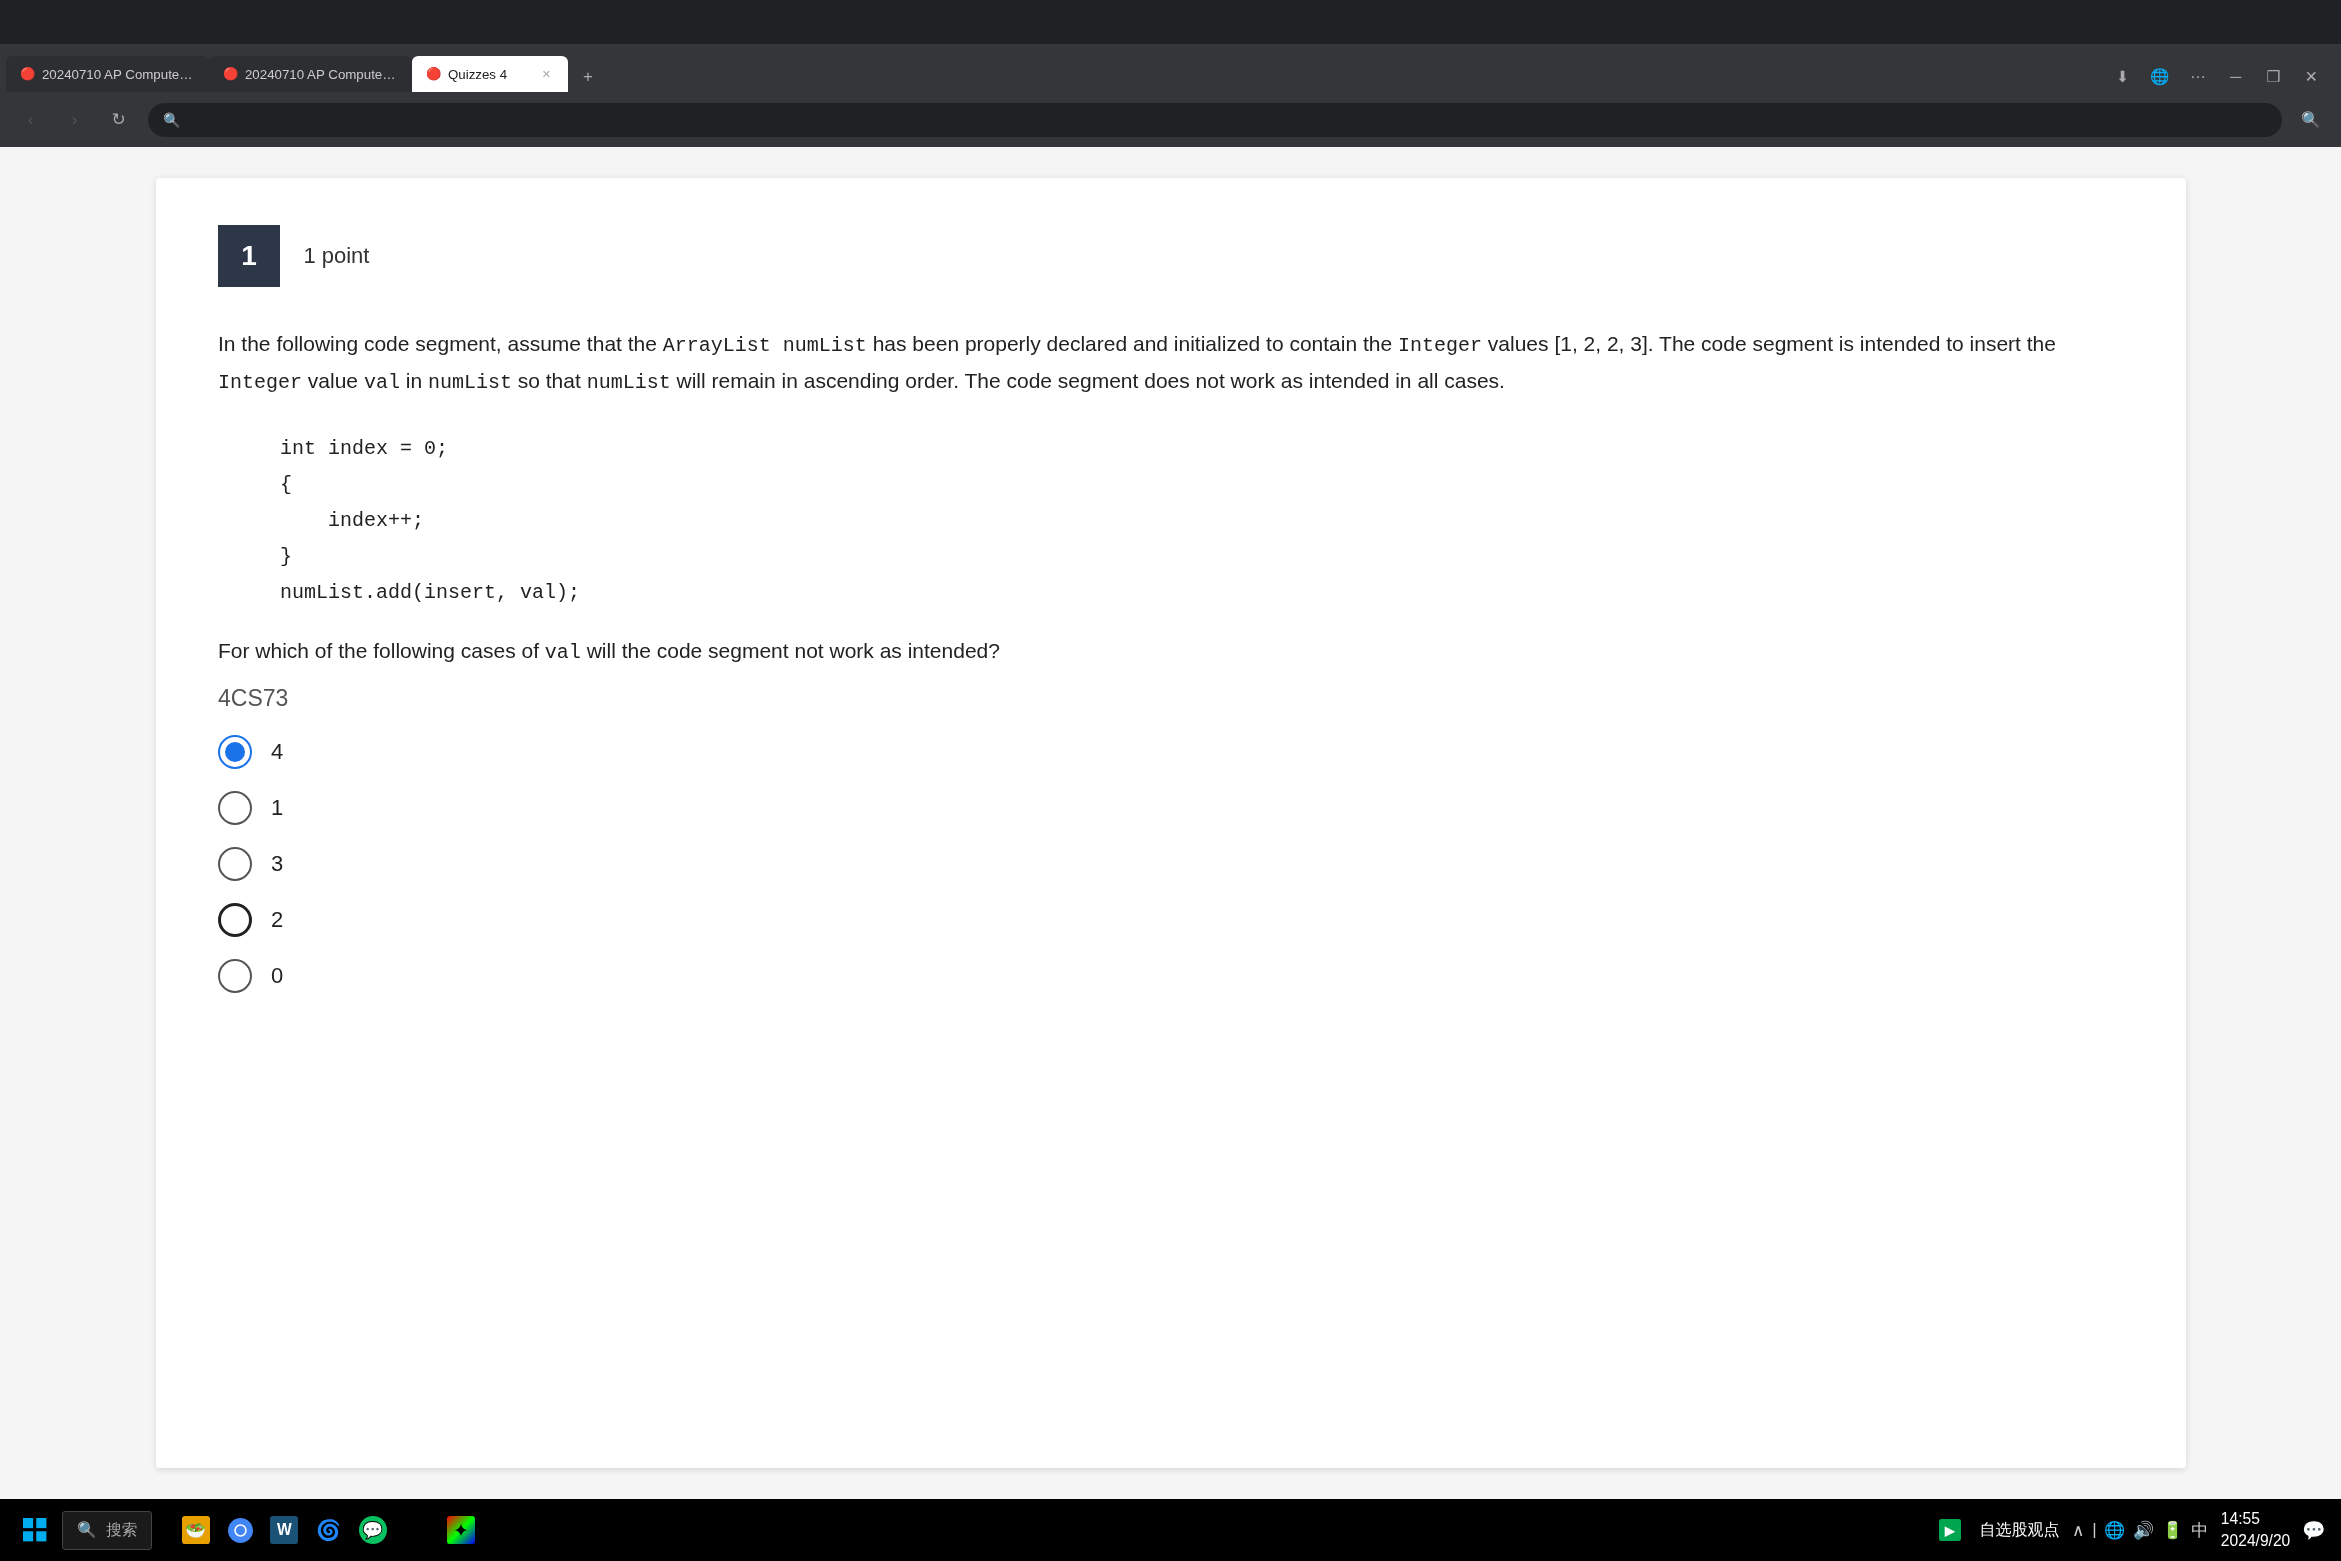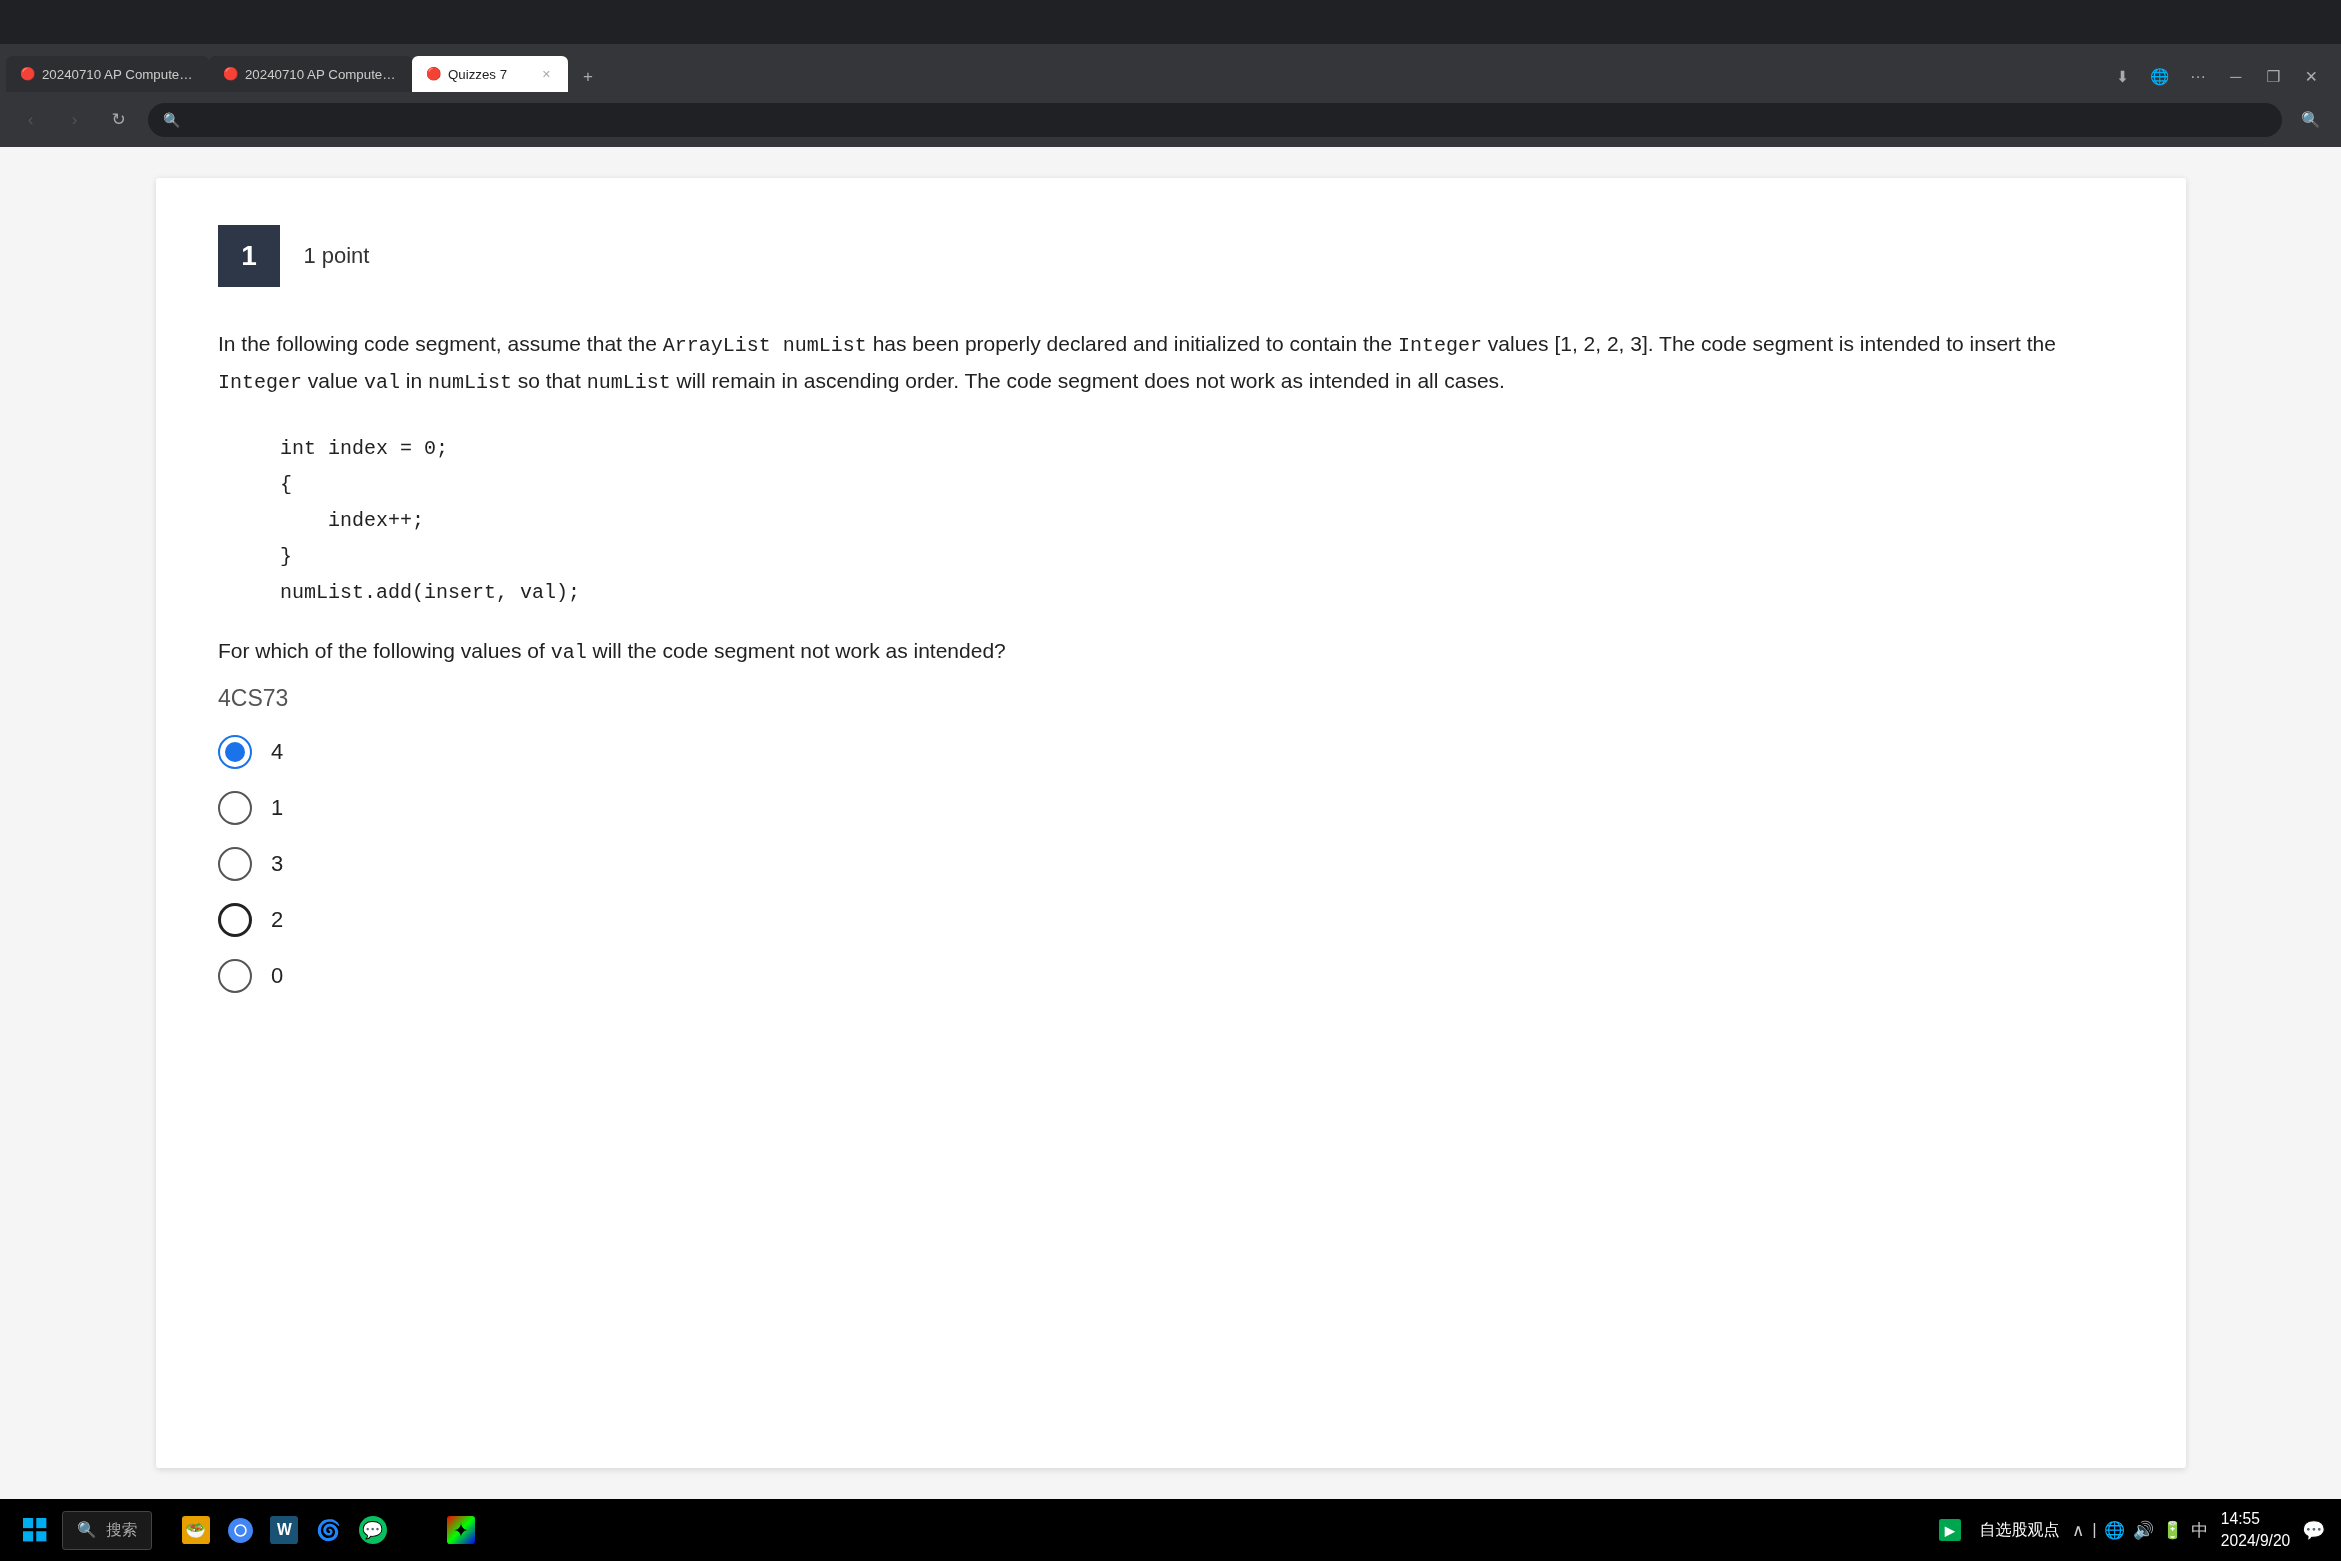--- a/index.html
+++ b/index.html
@@ -372,21 +372,21 @@
       <span class="tab-label">20240710 AP Computer Science</span>
     </div>
 
     <div class="tab">
       <span class="tab-icon">🔴</span>
       <span class="tab-label">20240710 AP Computer Science</span>
     </div>
 
     <div class="tab active">
       <span class="tab-icon">🔴</span>
-      <span class="tab-label">Quizzes 7</span>
+      <span class="tab-label">Quizzes 4</span>
       <span class="tab-close">✕</span>
     </div>
 
     <div class="nav-btn" style="color:#aaa; margin-left:4.7px;">+</div>
 
     <div style="margin-left:auto; display:flex; align-items:center; gap:7.8px; padding-right:15.6px;">
       <div class="toolbar-icon">⬇</div>
       <div class="toolbar-icon">🌐</div>
       <div class="toolbar-icon">⋯</div>
       <div class="toolbar-icon">─</div>
@@ -419,21 +419,21 @@
 
       <div class="code-block">
         <div>int index = 0;</div>
         <div>{</div>
         <div>&nbsp;&nbsp;&nbsp;&nbsp;index++;</div>
         <div>}</div>
         <div>numList.add(insert, val);</div>
       </div>
 
       <div class="question-prompt">
-        <span>For which of the following values of </span><code class="answer-code">val</code><span> will the code segment not work as intended?</span>
+        <span>For which of the following cases of </span><code class="answer-code">val</code><span> will the code segment not work as intended?</span>
       </div>
 
       <div class="tag-label">4CS73</div>
 
       <div class="answer-choices">
 
         <div class="choice-item">
           <div class="radio-btn selected"></div>
           <span class="choice-label">4</span>
         </div>

